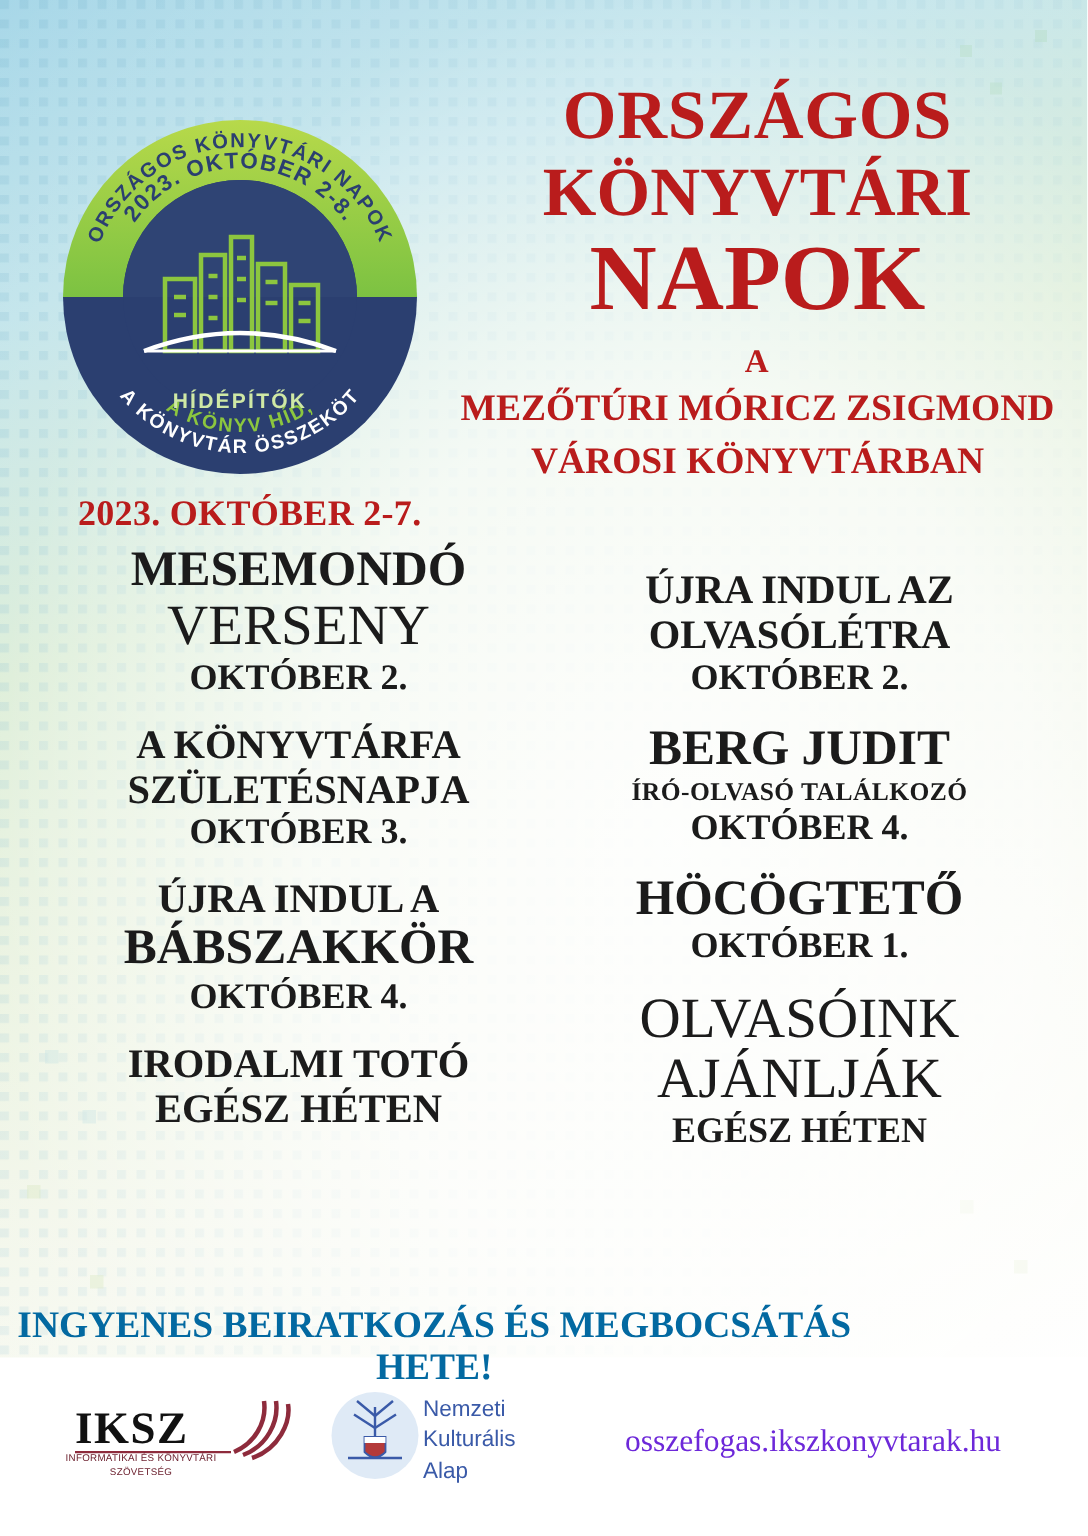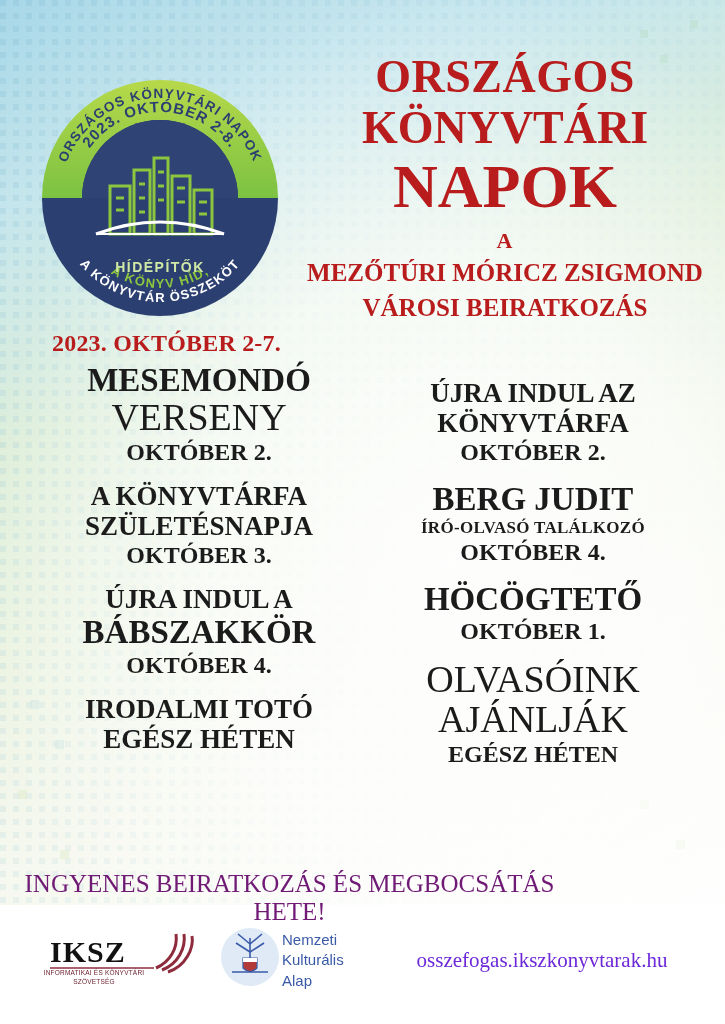--- a/index.html
+++ b/index.html
@@ -140,22 +140,22 @@
     line-height: 1.2;
   }
 
   
   .banner-line {
     position: absolute;
     left: 0; top: 870px;
     width: 579px;
     text-align: center;
     font-size: 25px;
-    font-weight: normal;
-    color: #701a75;
+    font-weight: bold;
+    color: #0369a1;
   }
 
   
   .footer-logo-iksz {
     position: absolute;
     left: 44px; top: 928px;
     width: 160px; height: 62px;
   }
   .footer-logo-nka {
     position: absolute;
@@ -287,21 +287,21 @@
       <text x="136" y="214" text-anchor="middle" font-family="Liberation Sans, sans-serif" font-size="14" font-weight="bold" fill="#cfe8a5" letter-spacing="1.5">HÍDÉPÍTŐK</text>
     </svg>
   </div>
 
   <div class="headline">
     <div class="l1">ORSZÁGOS</div>
     <div class="l2">KÖNYVTÁRI</div>
     <div class="l3">NAPOK</div>
     <div class="a-word">A</div>
     <div class="venue">MEZŐTÚRI MÓRICZ ZSIGMOND</div>
-    <div class="venue">VÁROSI BEIRATKOZÁS</div>
+    <div class="venue">VÁROSI KÖNYVTÁRBAN</div>
   </div>
 
   <div class="date-line">2023. OKTÓBER 2-7.</div>
 
   <div class="col col-left">
 
     <div class="blk">
       <div class="t-big">MESEMONDÓ</div>
       <div class="t-big2">VERSENY</div>
       <div class="t-sub">OKTÓBER 2.</div>
@@ -323,21 +323,21 @@
       <div class="t-med">IRODALMI TOTÓ</div>
       <div class="t-med">EGÉSZ HÉTEN</div>
     </div>
 
   </div>
 
   <div class="col col-right">
 
     <div class="blk">
       <div class="t-med">ÚJRA INDUL AZ</div>
-      <div class="t-med">KÖNYVTÁRFA</div>
+      <div class="t-med">OLVASÓLÉTRA</div>
       <div class="t-sub">OKTÓBER 2.</div>
     </div>
 
     <div class="blk">
       <div class="t-big">BERG JUDIT</div>
       <div class="t-small">ÍRÓ-OLVASÓ TALÁLKOZÓ</div>
       <div class="t-sub">OKTÓBER 4.</div>
     </div>
 
     <div class="blk">

